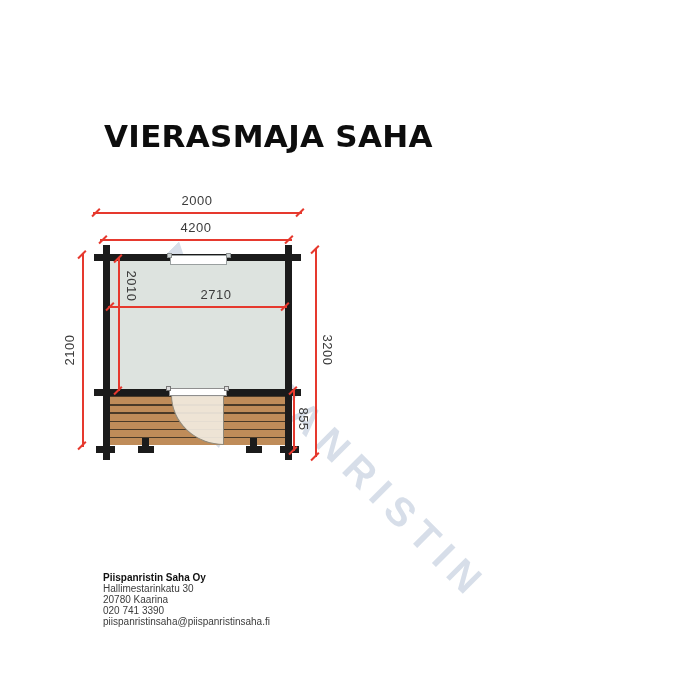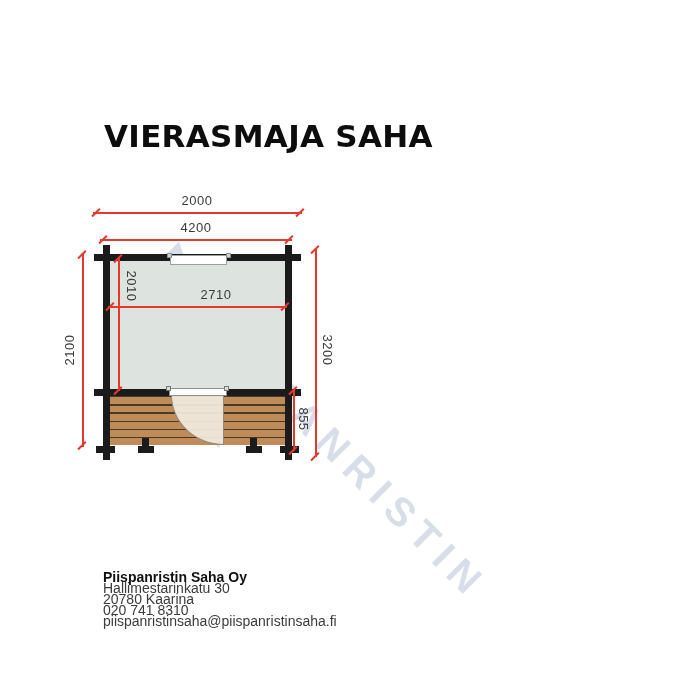--- a/index.html
+++ b/index.html
@@ -44,21 +44,21 @@
   
   .dimline{position:absolute;background:#e6392e;z-index:7;}
   .tick{position:absolute;width:1.5px;height:11px;background:#e6392e;transform:rotate(45deg);z-index:7;}
   .dimlabel{
     position:absolute;font-size:13px;color:#3b3b3b;font-weight:500;letter-spacing:.5px;
     white-space:nowrap;z-index:8;transform:translate(-50%,-50%);
   }
   .dimlabel.r90{transform:translate(-50%,-50%) rotate(90deg);}
   .dimlabel.rm90{transform:translate(-50%,-50%) rotate(-90deg);}
   
-  .footer{position:absolute;left:103px;top:572px;font-size:14px;line-height:11px;color:#3c3c3c;}
+  .footer{position:absolute;left:103px;top:572px;font-size:10px;line-height:11px;color:#3c3c3c;}
   .footer .company{font-weight:bold;color:#111;}
 </style>
 </head>
 <body>
 
 <div class="title">VIERASMAJA SAHA</div>
 
 <div>
 
   <div class="interior"></div>
@@ -135,15 +135,15 @@
   <div class="tick" style="left:292px;top:385px;"></div>
   <div class="tick" style="left:292px;top:445px;"></div>
   <div class="dimlabel r90" style="left:303px;top:419px;">855</div>
 
 </div>
 
 <div class="footer">
   <div class="company">Piispanristin Saha Oy</div>
   <div>Hallimestarinkatu 30</div>
   <div>20780 Kaarina</div>
-  <div>020 741 8310</div>
+  <div>020 741 3390</div>
   <div>piispanristinsaha@piispanristinsaha.fi</div>
 </div>
 
 </body></html>

